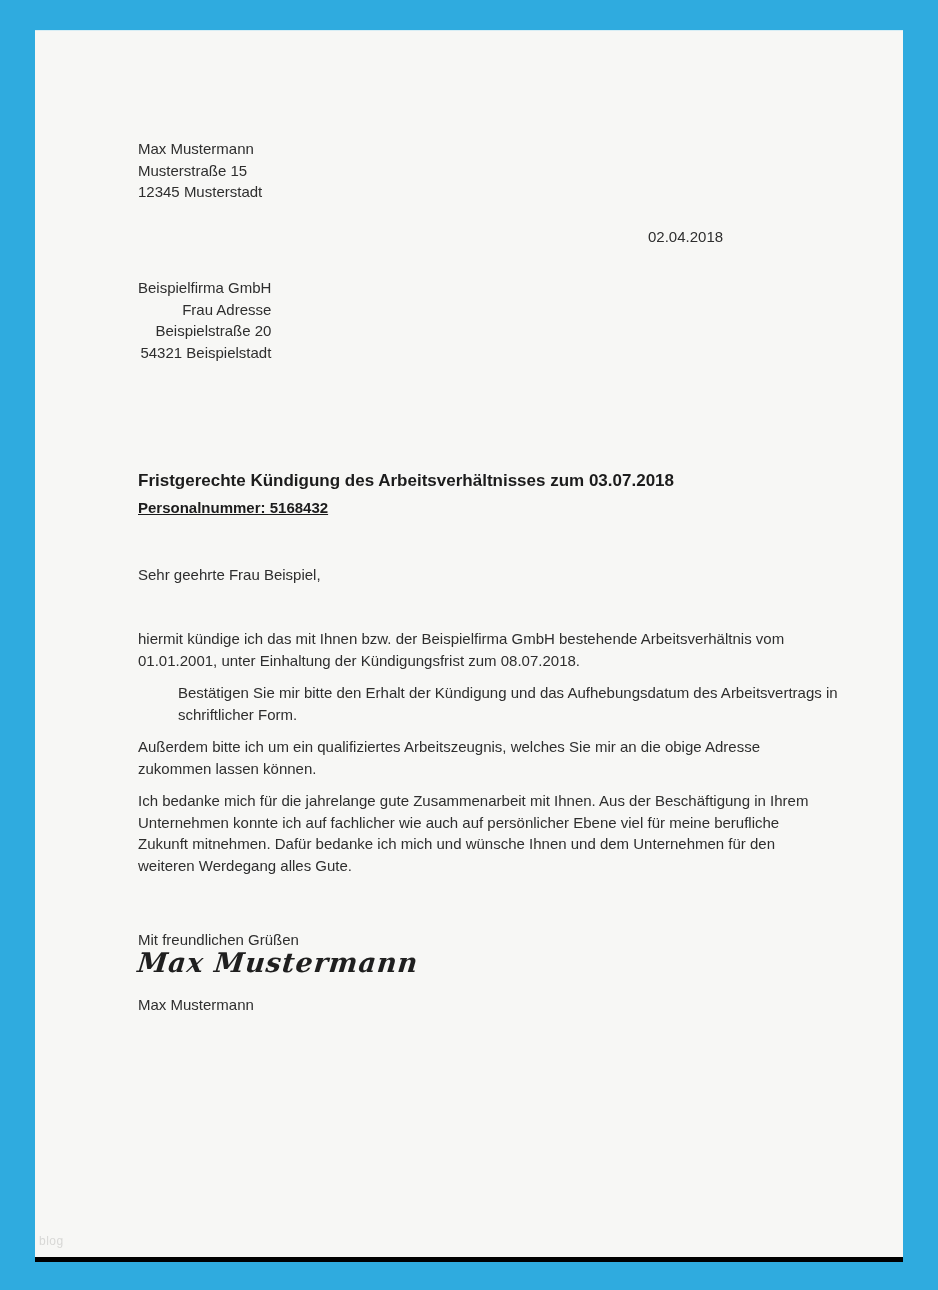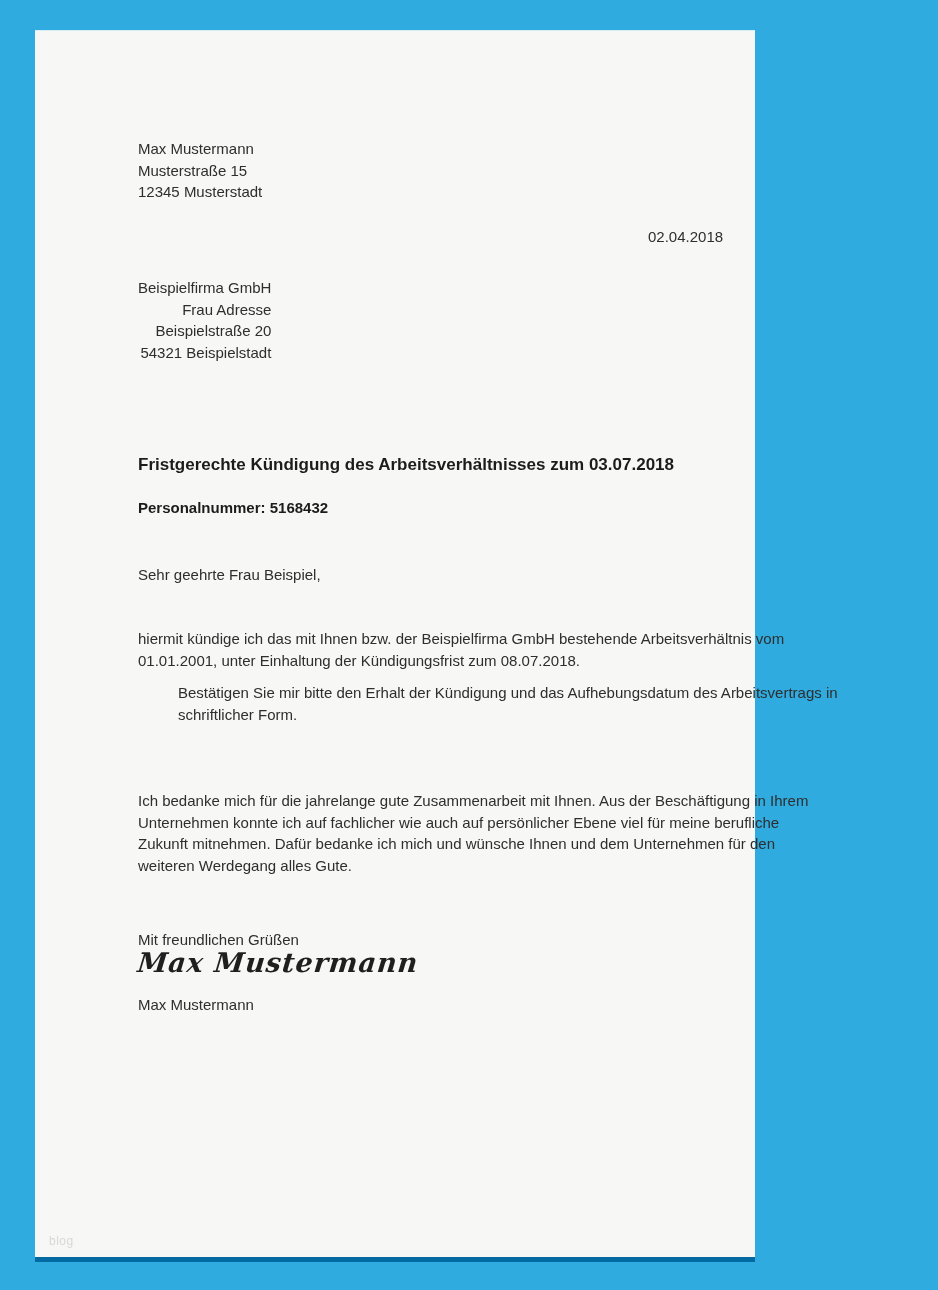--- a/index.html
+++ b/index.html
@@ -11,24 +11,24 @@
     height: 1290px;
     background: #2fabdf;
     position: relative;
     font-family: "Liberation Sans", sans-serif;
     overflow: hidden;
   }
   .paper {
     position: absolute;
     left: 35px;
     top: 30px;
-    width: 720px;
+    width: 868px;
     height: 1227px;
     background: #f7f7f5;
-    border-bottom: 5px solid #0369a1;
+    border-bottom: 5px solid #000000;
     box-shadow: 0 1px 0 #d8eef5 inset;
   }
   .abs { position: absolute; }
   .body-text {
     font-size: 15px;
     line-height: 21.5px;
     color: #2e2e2e;
   }
   .address-block div { white-space: nowrap; }
   .subject {
@@ -77,35 +77,37 @@
 
   <div class="abs body-text" style="left:613px; top:196px;">02.04.2018</div>
 
   <div class="abs body-text address-block" style="left:103px; top:247px;text-align:right;">
     <div>Beispielfirma GmbH</div>
     <div>Frau Adresse</div>
     <div>Beispielstraße 20</div>
     <div>54321 Beispielstadt</div>
   </div>
 
-  <div class="abs subject" style="left:103px; top:425px;">Fristgerechte Kündigung des Arbeitsverhältnisses zum 03.07.2018</div>
-  <div class="abs subject-line2" style="left:103px; top:469px;">Personalnummer: 5168432</div>
+  <div class="abs subject" style="left:103px; top:441px;">Fristgerechte Kündigung des Arbeitsverhältnisses zum 03.07.2018</div>
+  <div class="abs subject-line2" style="left:103px; top:469px;text-decoration:underline;">Personalnummer: 5168432</div>
 
   <div class="abs body-text" style="left:103px; top:534px;text-align:center;">Sehr geehrte Frau Beispiel,</div>
 
   <div class="abs body-text paragraph" style="left:103px; top:598px;">hiermit kündige ich das mit Ihnen bzw. der Beispielfirma GmbH bestehende Arbeitsverhältnis vom
 01.01.2001, unter Einhaltung der Kündigungsfrist zum 08.07.2018.</div>
   <div class="abs body-text paragraph" style="left:103px; top:652px;margin-left:40px;">Bestätigen Sie mir bitte den Erhalt der Kündigung und das Aufhebungsdatum des Arbeitsvertrags in
 schriftlicher Form.</div>
+  <div class="abs body-text paragraph" style="left:103px; top:706px;">Außerdem bitte ich um ein qualifiziertes Arbeitszeugnis, welches Sie mir an die obige Adresse
+zukommen lassen können.</div>
   <div class="abs body-text paragraph" style="left:103px; top:760px;">Ich bedanke mich für die jahrelange gute Zusammenarbeit mit Ihnen. Aus der Beschäftigung in Ihrem
 Unternehmen konnte ich auf fachlicher wie auch auf persönlicher Ebene viel für meine berufliche
 Zukunft mitnehmen. Dafür bedanke ich mich und wünsche Ihnen und dem Unternehmen für den
 weiteren Werdegang alles Gute.</div>
 
   <div class="abs body-text" style="left:103px; top:887px;margin-top:12px;">Mit freundlichen Grüßen</div>
 
   <div class="abs signature-script" style="left:101px; top:917px;">Max Mustermann</div>
 
   <div class="abs body-text" style="left:103px; top:964px;">Max Mustermann</div>
 
-  <div class="abs watermark" style="left:4px; top:1204px;margin-left:10px;">blog</div>
+  <div class="abs watermark" style="left:4px; top:1204px;">blog</div>
 
 </div>
 
 </body></html>

